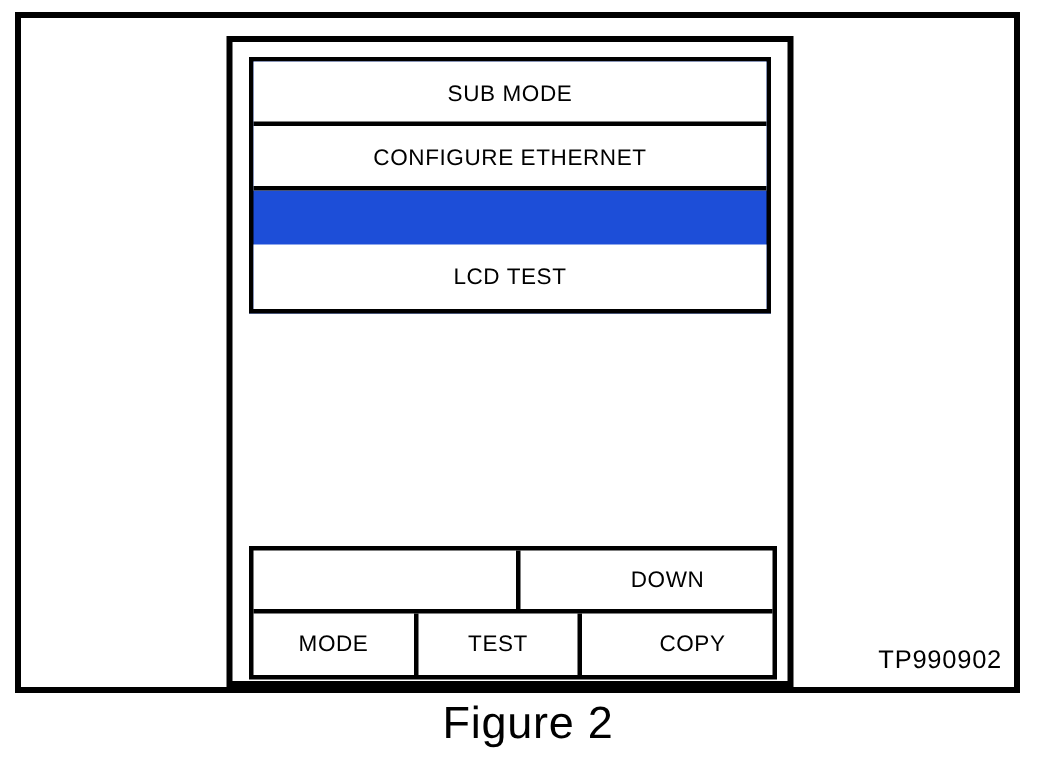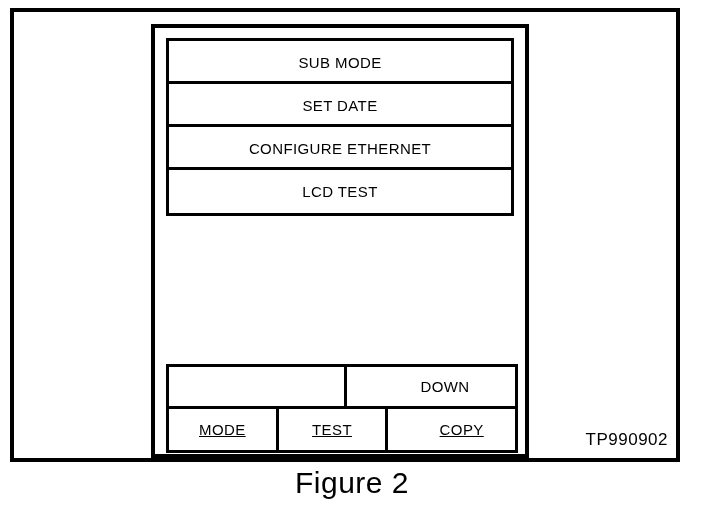--- a/index.html
+++ b/index.html
@@ -56,20 +56,21 @@
     text-align: center;
     font-size: 15px;
     letter-spacing: 0.4px;
     border-bottom: 3px solid #000;
     box-sizing: border-box;
     background: #fff;
     white-space: nowrap;
   }
   .menu-item:last-child {
     border-bottom: none;
+    margin-top: 36px;
   }
 
   
   #button-panel {
     position: absolute;
     left: 11px;
     top: 336px;
     width: 352px;
     box-sizing: border-box;
     border: 3px solid #000;
@@ -94,21 +95,20 @@
     border-right: 3px solid #000;
   }
   .softkey-cell.right {
     flex: 1;
     margin-left: 28px;
   }
 
   #keypad-row {
     display: flex;
     height: 41px;
-    text-decoration: underline;
   }
   .key-cell {
     flex: 1;
     line-height: 41px;
     text-align: center;
     font-size: 15px;
     letter-spacing: 0.4px;
     border-right: 3px solid #000;
     box-sizing: border-box;
     white-space: nowrap;
@@ -141,21 +141,20 @@
 </style>
 </head>
 <body>
 
 <div id="figure-frame">
 
   <div id="device-bezel">
 
     <div id="menu-panel">
       <div class="menu-item">SUB MODE</div>
-      <div class="menu-item">SET DATE</div>
       <div class="menu-item">CONFIGURE ETHERNET</div>
       <div class="menu-item">LCD TEST</div>
     </div>
 
     <div id="button-panel">
       <div id="softkey-row">
         <div class="softkey-cell left"></div>
         <div class="softkey-cell right">DOWN</div>
       </div>
       <div id="keypad-row">

